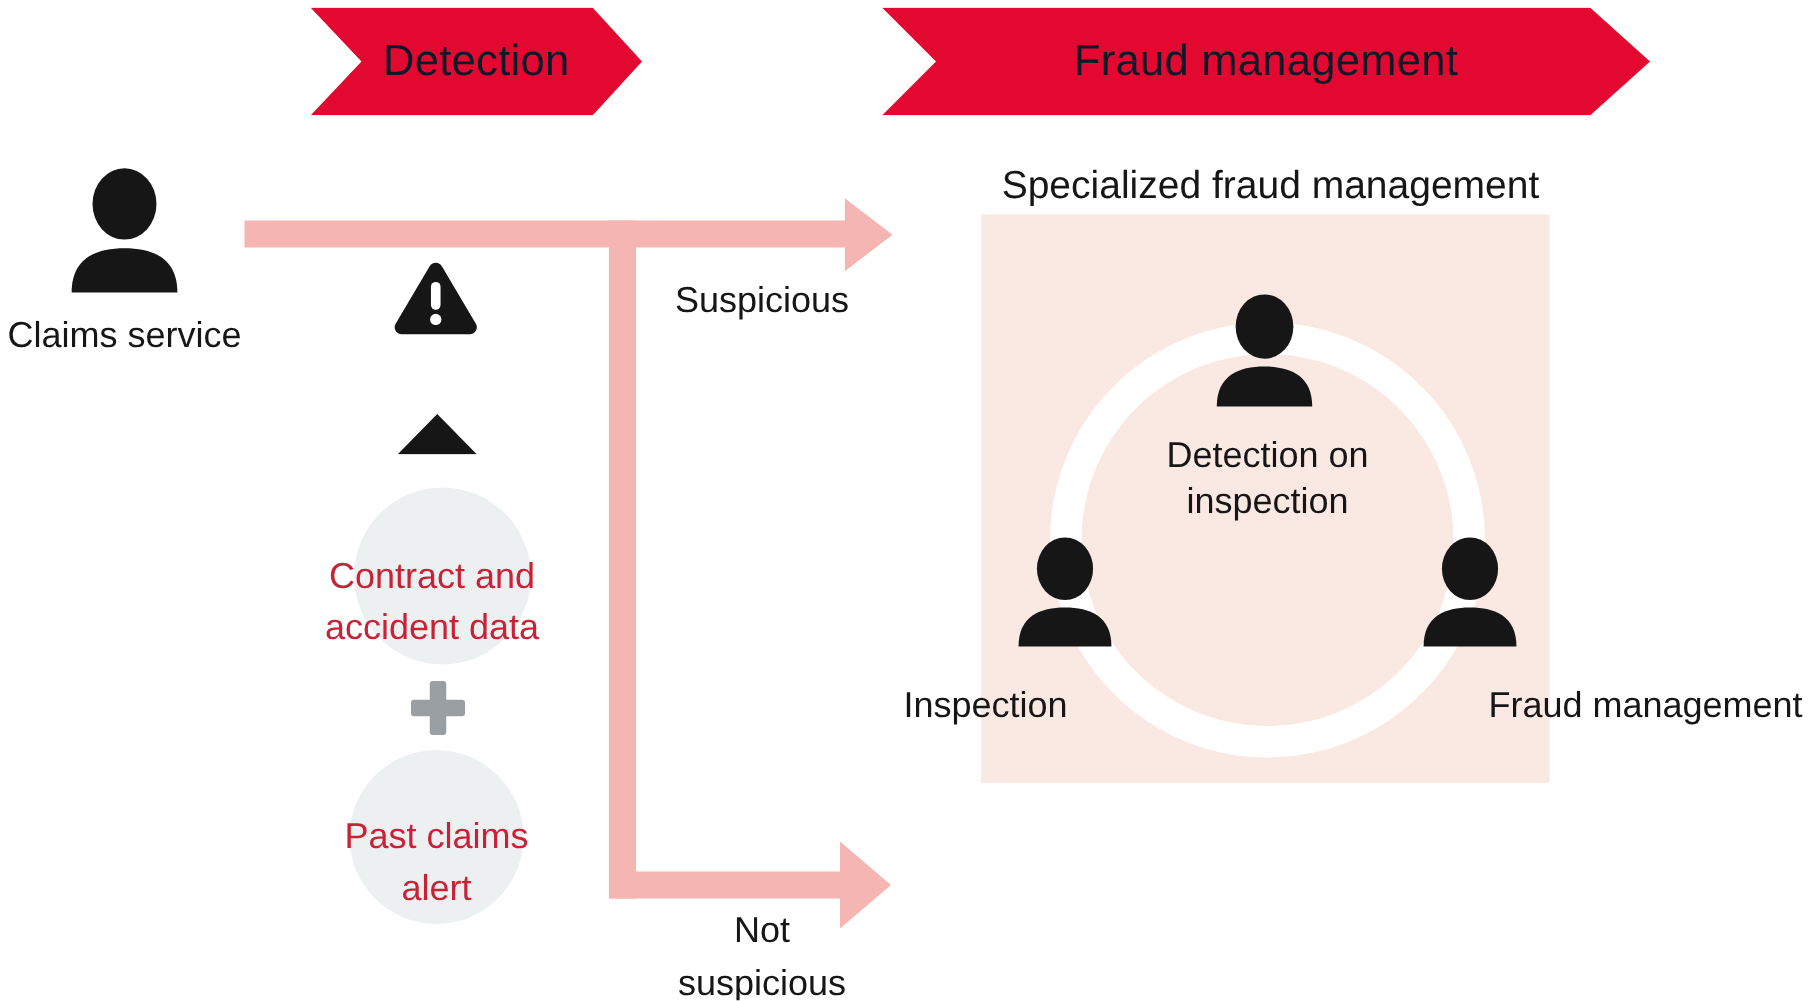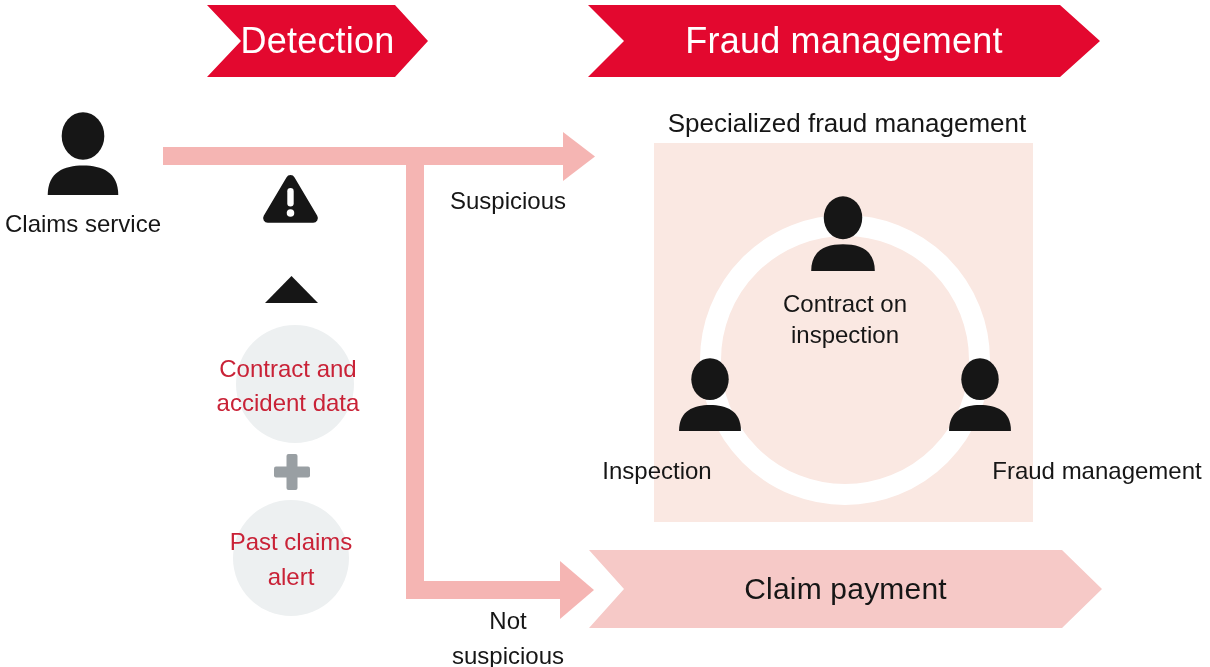--- a/index.html
+++ b/index.html
@@ -13,28 +13,28 @@
     --ink:#161616;
   }
   html,body{margin:0;padding:0;background:#fff;}
   #canvas{
     position:relative;width:1210px;height:667px;background:#fff;overflow:hidden;
     font-family:"Liberation Sans",sans-serif;color:var(--ink);
   }
   .abs{position:absolute;}
   .banner{
     display:flex;align-items:center;justify-content:center;
-    color:#ffffff;font-size:36px;letter-spacing:.2px;
+    color:#0f172a;font-size:29px;letter-spacing:.2px;
   }
   .banner-red{background:var(--banner-red);}
   .banner-pink{background:var(--payment-pink);color:var(--ink);font-size:30px;}
   .bar{background:var(--arrow-pink);}
   .arrowhead{background:var(--arrow-pink);clip-path:polygon(0 0,100% 50%,0 100%);}
   .label{color:var(--ink);font-size:24px;text-align:center;line-height:1.15;}
-  .red-label{color:var(--red-text);font-size:24px;text-align:center;}
+  .red-label{color:var(--red-text);font-size:24px;text-align:center;margin-top:16px;}
   .circle{border-radius:50%;background:var(--circle-gray);}
   .ring{border-radius:50%;border:21px solid #fff;box-sizing:border-box;background:transparent;}
   .tri-up{background:var(--ink);clip-path:polygon(50% 0,100% 100%,0 100%);}
   .person-svg{width:100%;height:100%;display:block;}
   .dept-box{background:var(--box-pink);}
 </style>
 </head>
 <body>
 
 <div id="canvas">
@@ -102,36 +102,33 @@
     <div>Specialized fraud management</div>
   </div>
 
   <div class="abs" style="left:806px;top:196px;width:74px;height:76px;">
     <svg class="person-svg" viewBox="0 0 100 100" aria-hidden="true">
       <ellipse cx="50" cy="28" rx="26" ry="29" fill="#161616"></ellipse>
       <path d="M7 100 C7 72 27 64 50 64 C73 64 93 72 93 100 Z" fill="#161616"></path>
     </svg>
   </div>
   <div class="abs label" style="left:745px;top:288px;width:200px;line-height:31px;">
-    <div>Contract on</div>
+    <div>Detection on</div>
     <div>inspection</div>
   </div>
 
   <div class="abs" style="left:674px;top:358px;width:72px;height:74px;">
     <svg class="person-svg" viewBox="0 0 100 100" aria-hidden="true">
       <ellipse cx="50" cy="28" rx="26" ry="29" fill="#161616"></ellipse>
       <path d="M7 100 C7 72 27 64 50 64 C73 64 93 72 93 100 Z" fill="#161616"></path>
     </svg>
   </div>
   <div class="abs" style="left:944px;top:358px;width:72px;height:74px;">
     <svg class="person-svg" viewBox="0 0 100 100" aria-hidden="true">
       <ellipse cx="50" cy="28" rx="26" ry="29" fill="#161616"></ellipse>
       <path d="M7 100 C7 72 27 64 50 64 C73 64 93 72 93 100 Z" fill="#161616"></path>
     </svg>
   </div>
   <div class="abs label" style="left:577px;top:457px;width:160px;">Inspection</div>
   <div class="abs label" style="left:985px;top:457px;width:224px;">Fraud management</div>
 
-  <div class="abs banner banner-pink" style="left:589px;top:550px;width:513px;height:78px;clip-path:polygon(0 0,473px 0,513px 39px,473px 78px,0 78px,35px 39px);">
-    <span>Claim payment</span>
-  </div>
 
 </div>
 
 </body></html>

